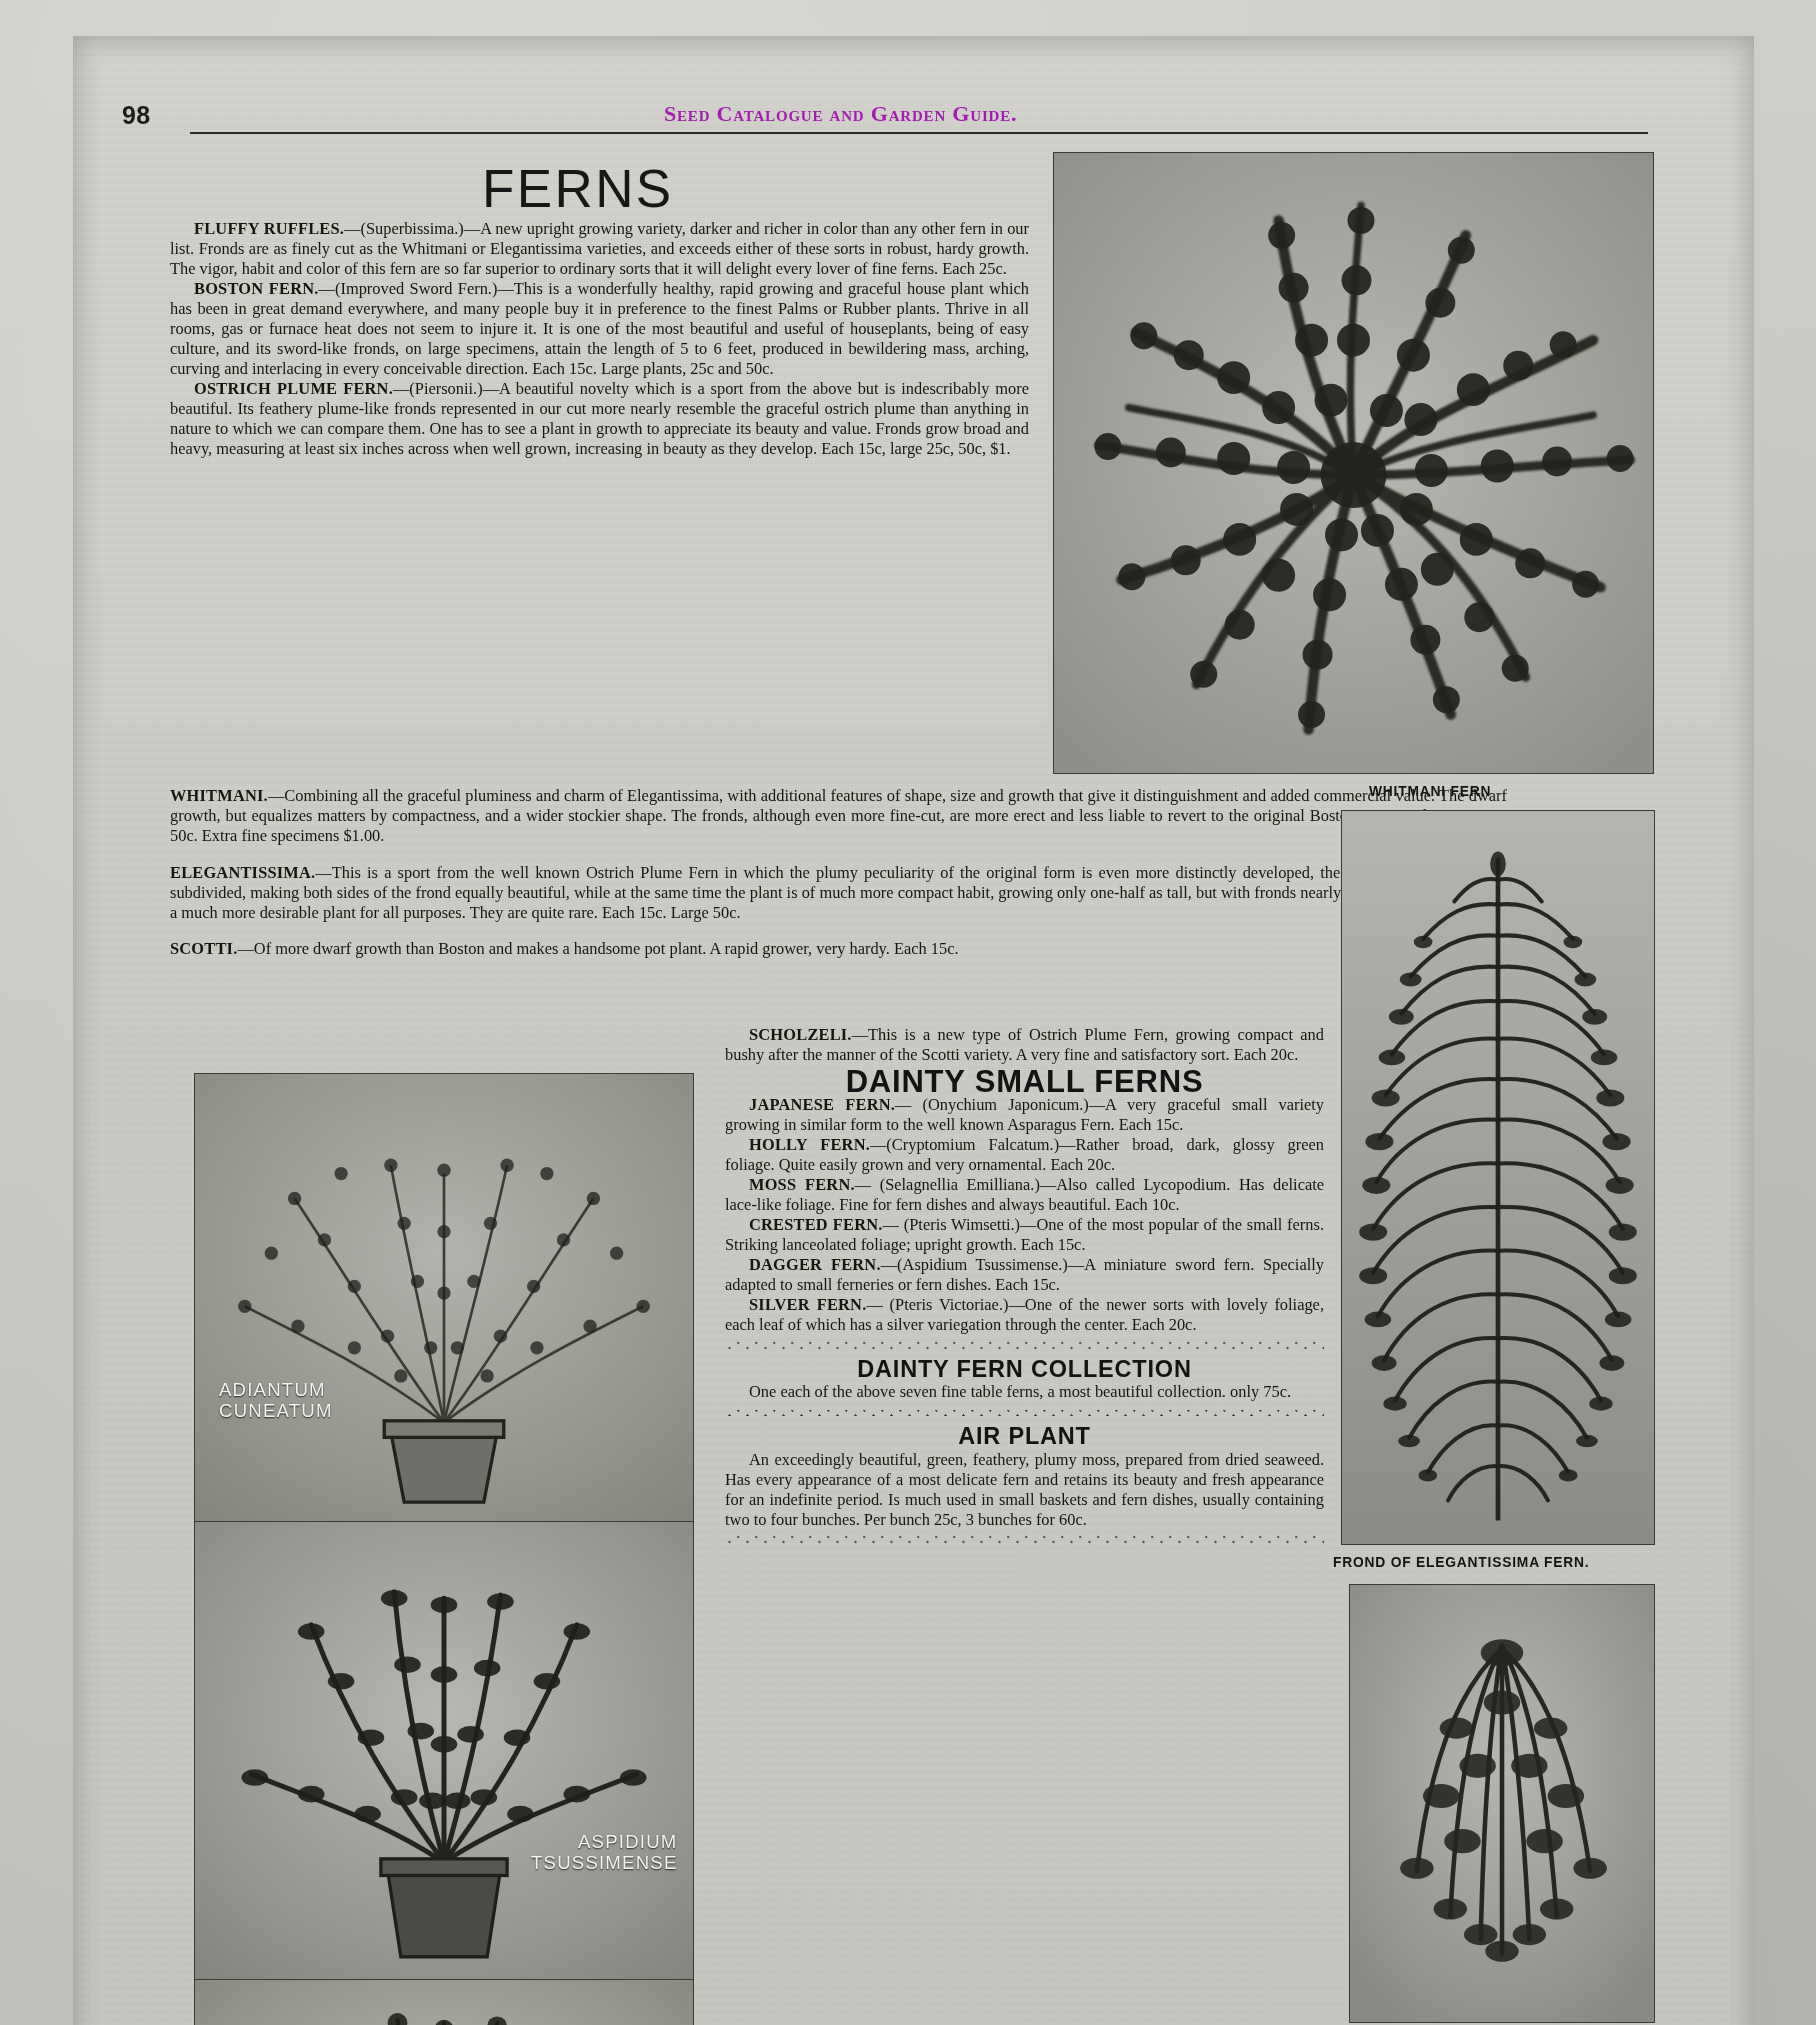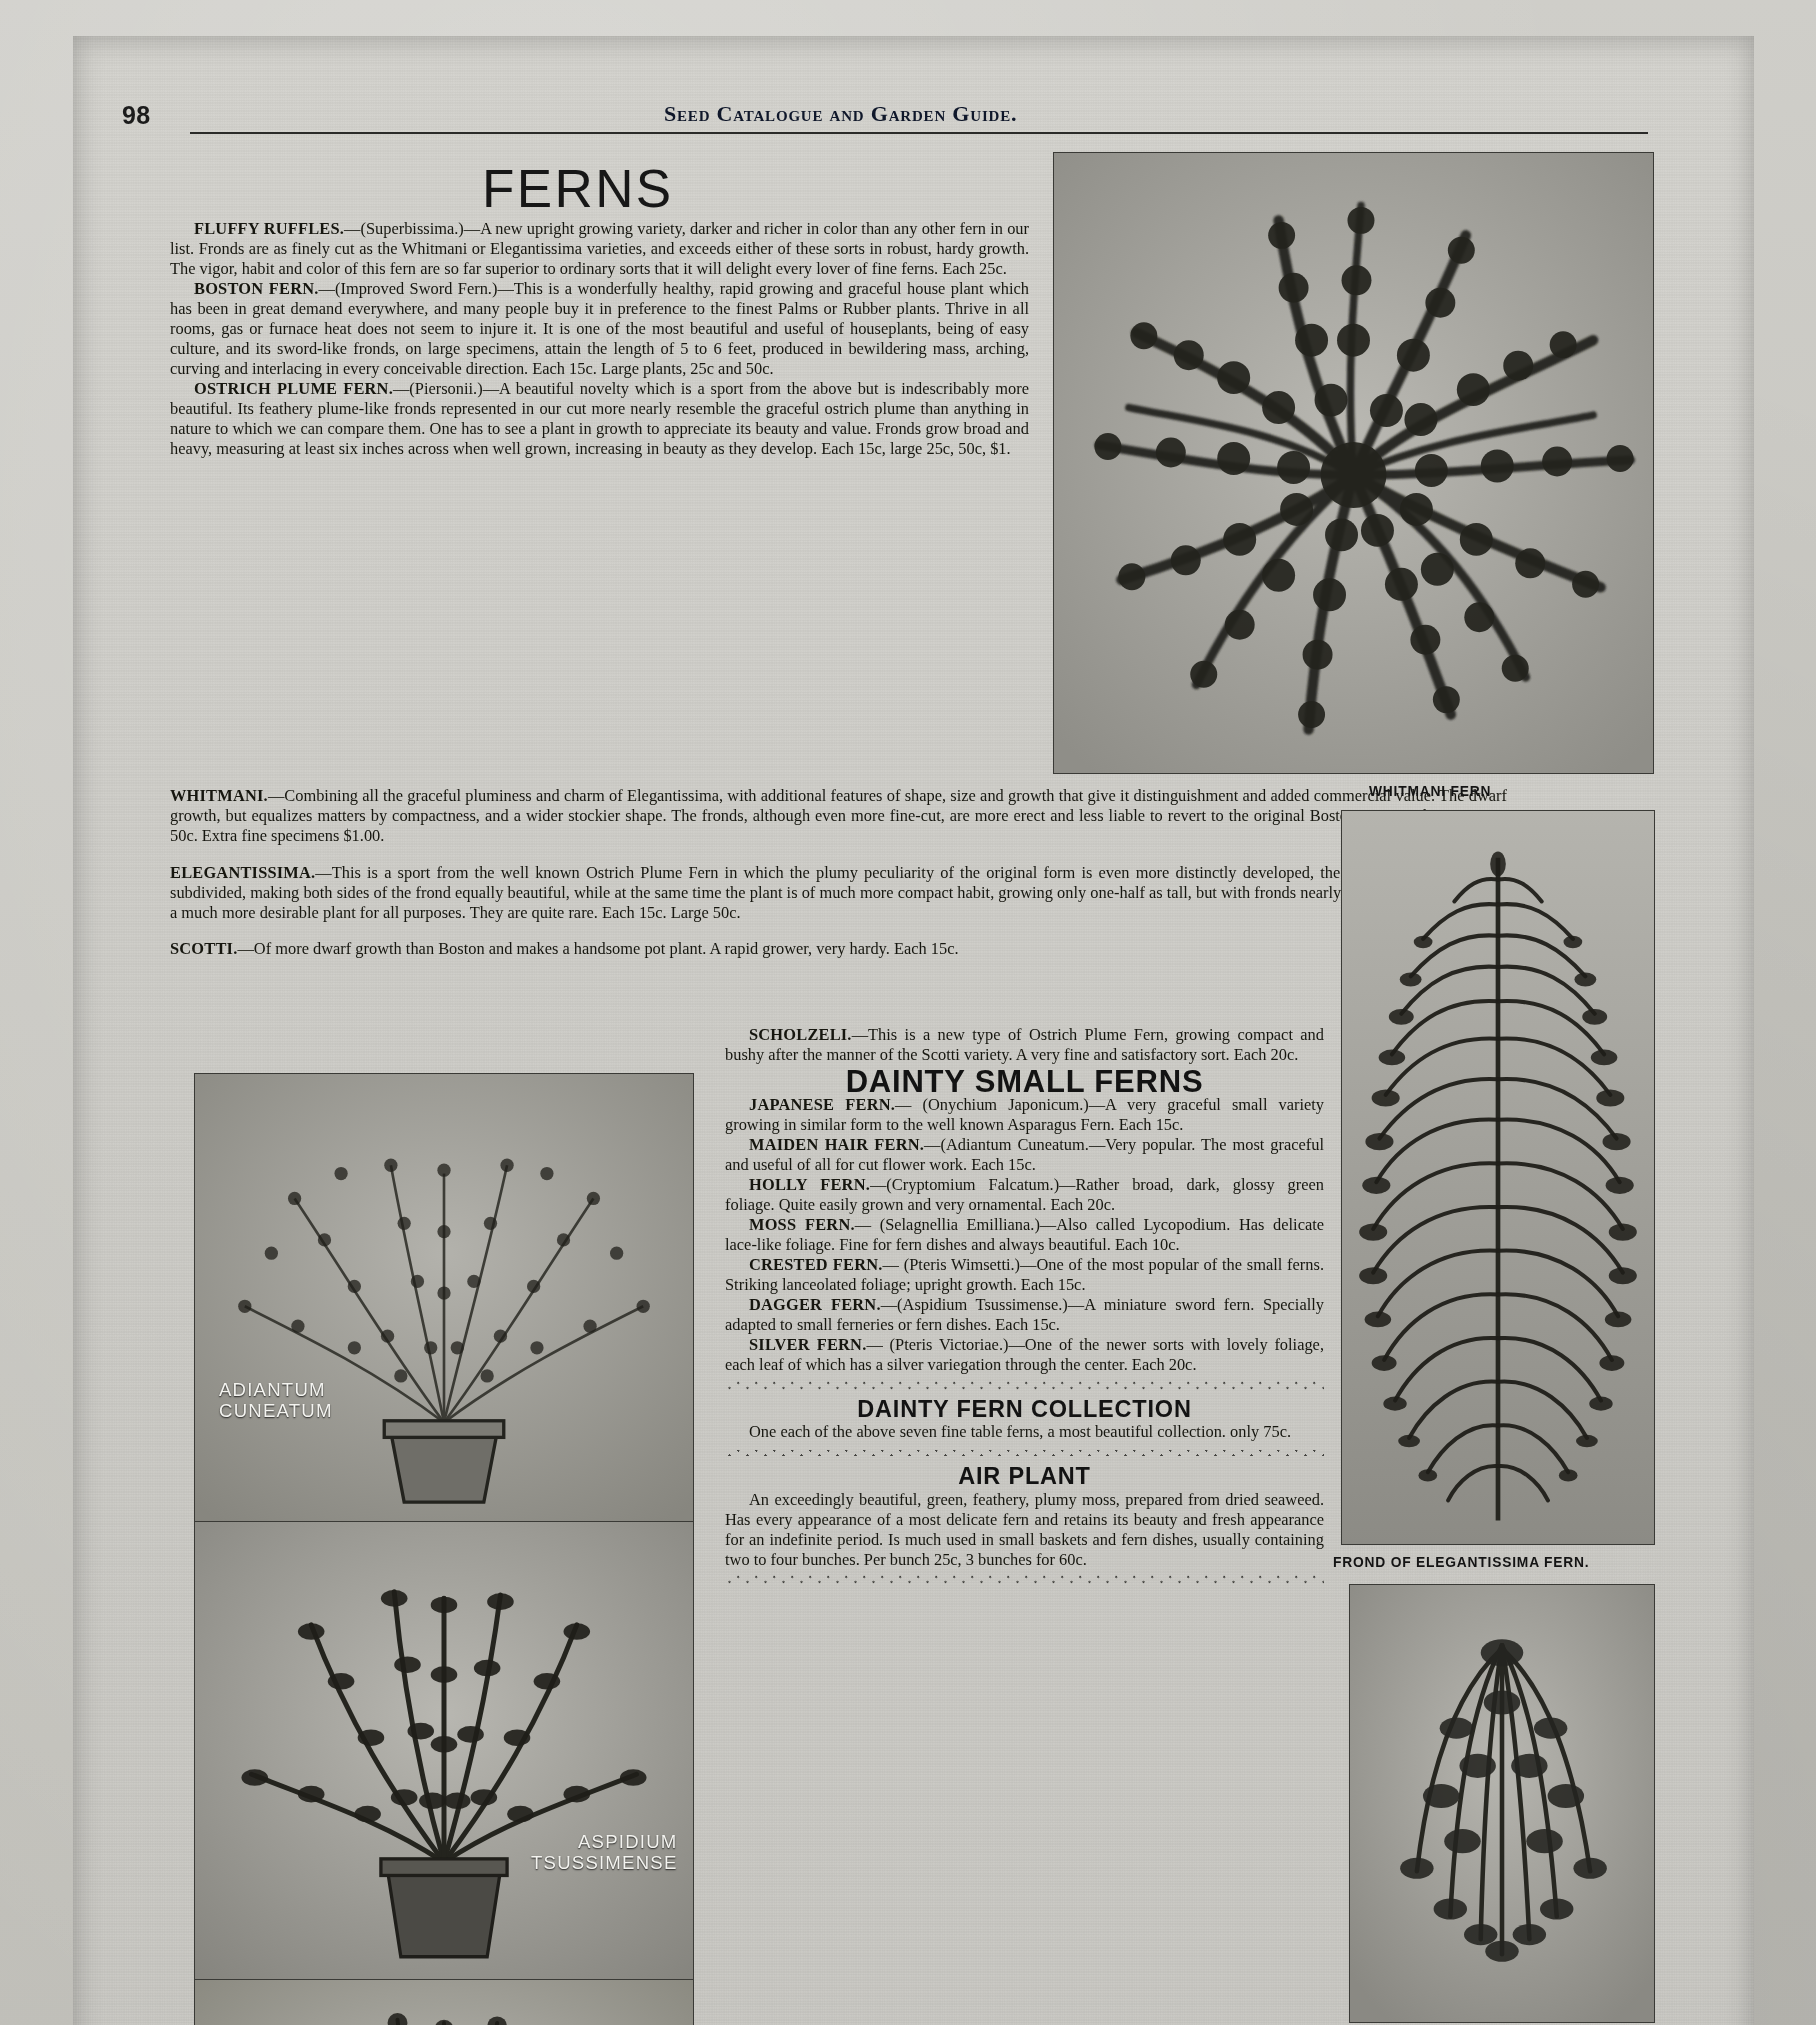--- a/index.html
+++ b/index.html
@@ -33,21 +33,21 @@
   }
   
   #pagenum{
     position:absolute;left:122px;top:101px;
     font-family:Liberation Sans, sans-serif;
     font-size:25px;font-weight:bold;color:#1c1c1c;letter-spacing:0.4px;
   }
   #runhead{
     position:absolute;left:664px;top:101px;
     font-family:"Liberation Serif", serif;
-    font-size:22px;font-weight:bold;color:#0f172a;
+    font-size:22px;font-weight:bold;color:#a21caf;
     letter-spacing:0.8px;
     font-variant:small-caps;
   }
   #rule-top{
     position:absolute;left:190px;top:132px;width:1458px;height:2px;
     background:#2a2a28;
   }
   
   #ferns-title{
     position:absolute;left:482px;top:158px;
@@ -150,21 +150,20 @@
   <div class="col" id="col-wide">
     <p><b class="lead">WHITMANI.</b><span>—Combining all the graceful pluminess and charm of Elegantissima, with additional features of shape, size and growth that give it distinguishment and added commercial value. The dwarf growth, but equalizes matters by compactness, and a wider stockier shape. The fronds, although even more fine-cut, are more erect and less liable to revert to the original Boston type. Each 20c. Large 50c. Extra fine specimens $1.00.</span></p>
     <p><b class="lead">ELEGANTISSIMA.</b><span>—This is a sport from the well known Ostrich Plume Fern in which the plumy peculiarity of the original form is even more distinctly developed, the side pinnae being again subdivided, making both sides of the frond equally beautiful, while at the same time the plant is of much more compact habit, growing only one-half as tall, but with fronds nearly twice as wide, making is a much more desirable plant for all purposes. They are quite rare. Each 15c. Large 50c.</span></p>
     <p><b class="lead">SCOTTI.</b><span>—Of more dwarf growth than Boston and makes a handsome pot plant. A rapid grower, very hardy. Each 15c.</span></p>
   </div>
 
   <div class="col" id="col-mid">
     <p><b class="lead">SCHOLZELI.</b><span>—This is a new type of Ostrich Plume Fern, growing compact and bushy after the manner of the Scotti variety. A very fine and satisfactory sort. Each 20c.</span></p>
     <div class="sec-head h1">DAINTY SMALL FERNS</div>
     <p><b class="lead">JAPANESE FERN.</b><span>— (Onychium Japonicum.)—A very graceful small variety growing in similar form to the well known Asparagus Fern. Each 15c.</span></p>
-    <p><b class="lead">MAIDEN HAIR FERN.</b><span>—(Adiantum Cuneatum.—Very popular. The most graceful and useful of all for cut flower work. Each 15c.</span></p>
     <p><b class="lead">HOLLY FERN.</b><span>—(Cryptomium Falcatum.)—Rather broad, dark, glossy green foliage. Quite easily grown and very ornamental. Each 20c.</span></p>
     <p><b class="lead">MOSS FERN.</b><span>— (Selagnellia Emilliana.)—Also called Lycopodium. Has delicate lace-like foliage. Fine for fern dishes and always beautiful. Each 10c.</span></p>
     <p><b class="lead">CRESTED FERN.</b><span>— (Pteris Wimsetti.)—One of the most popular of the small ferns. Striking lanceolated foliage; upright growth. Each 15c.</span></p>
     <p><b class="lead">DAGGER FERN.</b><span>—(Aspidium Tsussimense.)—A miniature sword fern. Specially adapted to small ferneries or fern dishes. Each 15c.</span></p>
     <p><b class="lead">SILVER FERN.</b><span>— (Pteris Victoriae.)—One of the newer sorts with lovely foliage, each leaf of which has a silver variegation through the center. Each 20c.</span></p>
     <div style="position:relative;height:13.8px;margin-top:4px;">
         <div class="squiggle" style="left:0;top:1.6px;width:100%;"></div>
       </div>
     <div class="sec-head h2">DAINTY FERN COLLECTION</div>
     <p>One each of the above seven fine table ferns, a most beautiful collection. only 75c.</p>

